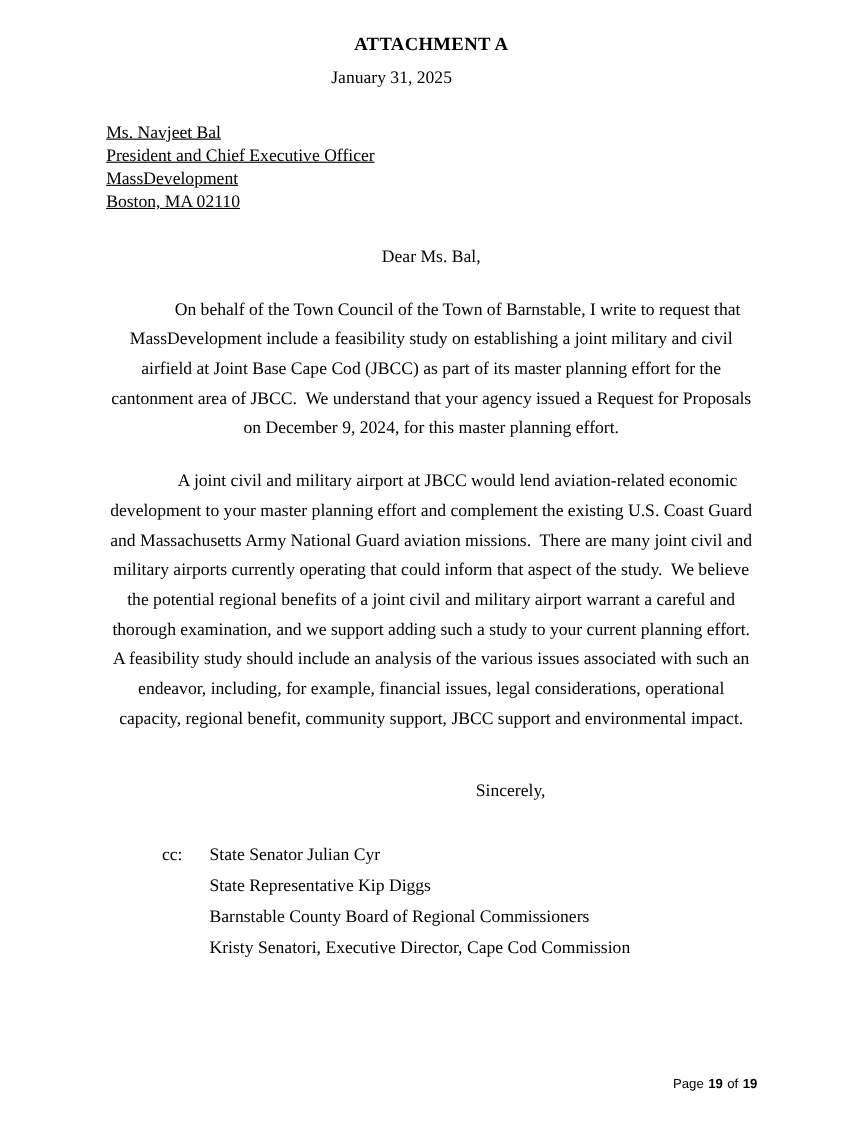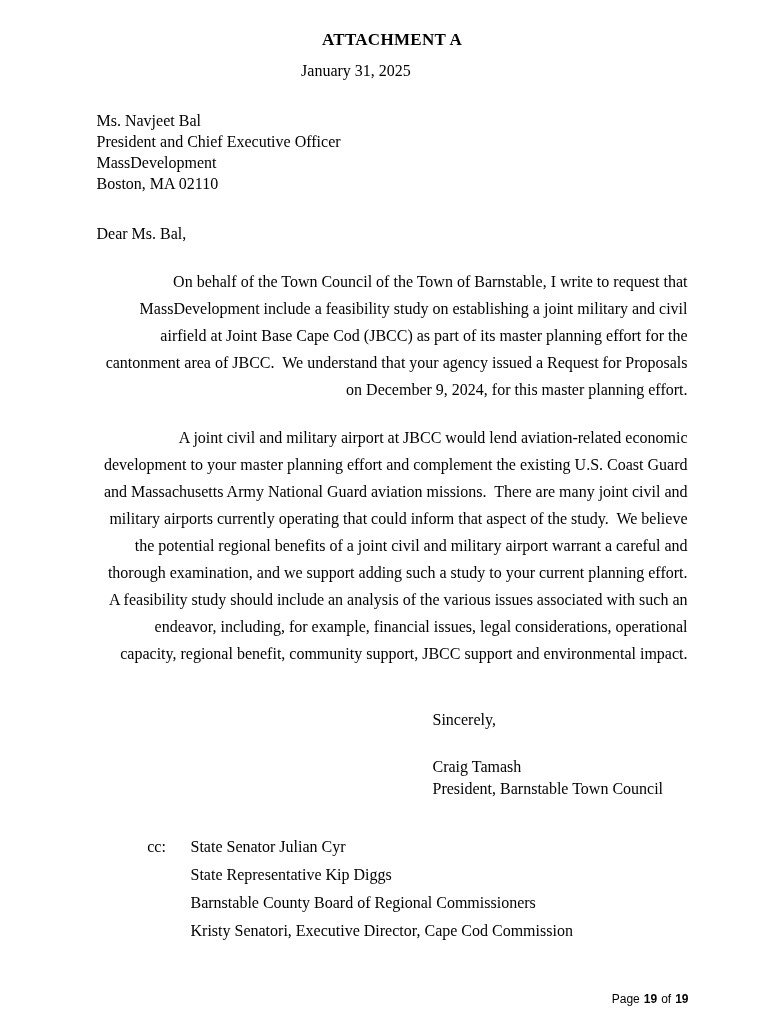--- a/index.html
+++ b/index.html
@@ -30,32 +30,34 @@
   }
   .date-line {
     margin-top: 12px;
     text-align: center;
     padding-right: 72px;
     font-size: 16px;
   }
   .recipient {
     margin-top: 30px;
     line-height: 21px;
+    text-decoration: underline;
   }
   .salutation {
     margin-top: 29px;
     margin-bottom: 24px;
     line-height: 21px;
+    text-align: center;
   }
   .body-para {
     margin: 0 0 21px 0;
     line-height: 27px;
     text-indent: 48px;
     white-space: pre-wrap;
-    text-align: right;
+    text-align: center;
   }
   .closing {
     margin-left: 336px;
     margin-top: 32px;
   }
   .closing-sincerely {
     line-height: 22px;
     margin-top: 42px;
   }
   .signer {
@@ -72,21 +74,21 @@
     flex: 0 0 68px;
     line-height: 28px;
     text-align: center;
   }
   .cc-items div {
     line-height: 28px;
   }
   .footer {
     position: absolute;
     right: 50px;
-    bottom: 18px;
+    bottom: 32px;
     font-family: "Liberation Sans", sans-serif;
     font-size: 12px;
     display: flex;
     gap: 4px;
     align-items: baseline;
   }
   .footer b { font-weight: bold; }
 </style>
 </head>
 <body>
@@ -104,24 +106,20 @@
     <div>Boston, MA 02110</div>
   </div>
 
   <div class="salutation">Dear Ms. Bal,</div>
 
   <p class="body-para">On behalf of the Town Council of the Town of Barnstable, I write to request that MassDevelopment include a feasibility study on establishing a joint military and civil airfield at Joint Base Cape Cod (JBCC) as part of its master planning effort for the cantonment area of JBCC.  We understand that your agency issued a Request for Proposals on December 9, 2024, for this master planning effort.</p>
   <p class="body-para">A joint civil and military airport at JBCC would lend aviation-related economic development to your master planning effort and complement the existing U.S. Coast Guard and Massachusetts Army National Guard aviation missions.  There are many joint civil and military airports currently operating that could inform that aspect of the study.  We believe the potential regional benefits of a joint civil and military airport warrant a careful and thorough examination, and we support adding such a study to your current planning effort.  A feasibility study should include an analysis of the various issues associated with such an endeavor, including, for example, financial issues, legal considerations, operational capacity, regional benefit, community support, JBCC support and environmental impact.</p>
 
   <div class="closing">
     <div class="closing-sincerely">Sincerely,</div>
-    <div class="signer">
-      <div>Craig Tamash</div>
-      <div>President, Barnstable Town Council</div>
-    </div>
   </div>
 
   <div class="cc-block">
     <div class="cc-label">cc:</div>
     <div class="cc-items">
       <div>State Senator Julian Cyr</div>
       <div>State Representative Kip Diggs</div>
       <div>Barnstable County Board of Regional Commissioners</div>
       <div>Kristy Senatori, Executive Director, Cape Cod Commission</div>
     </div>

